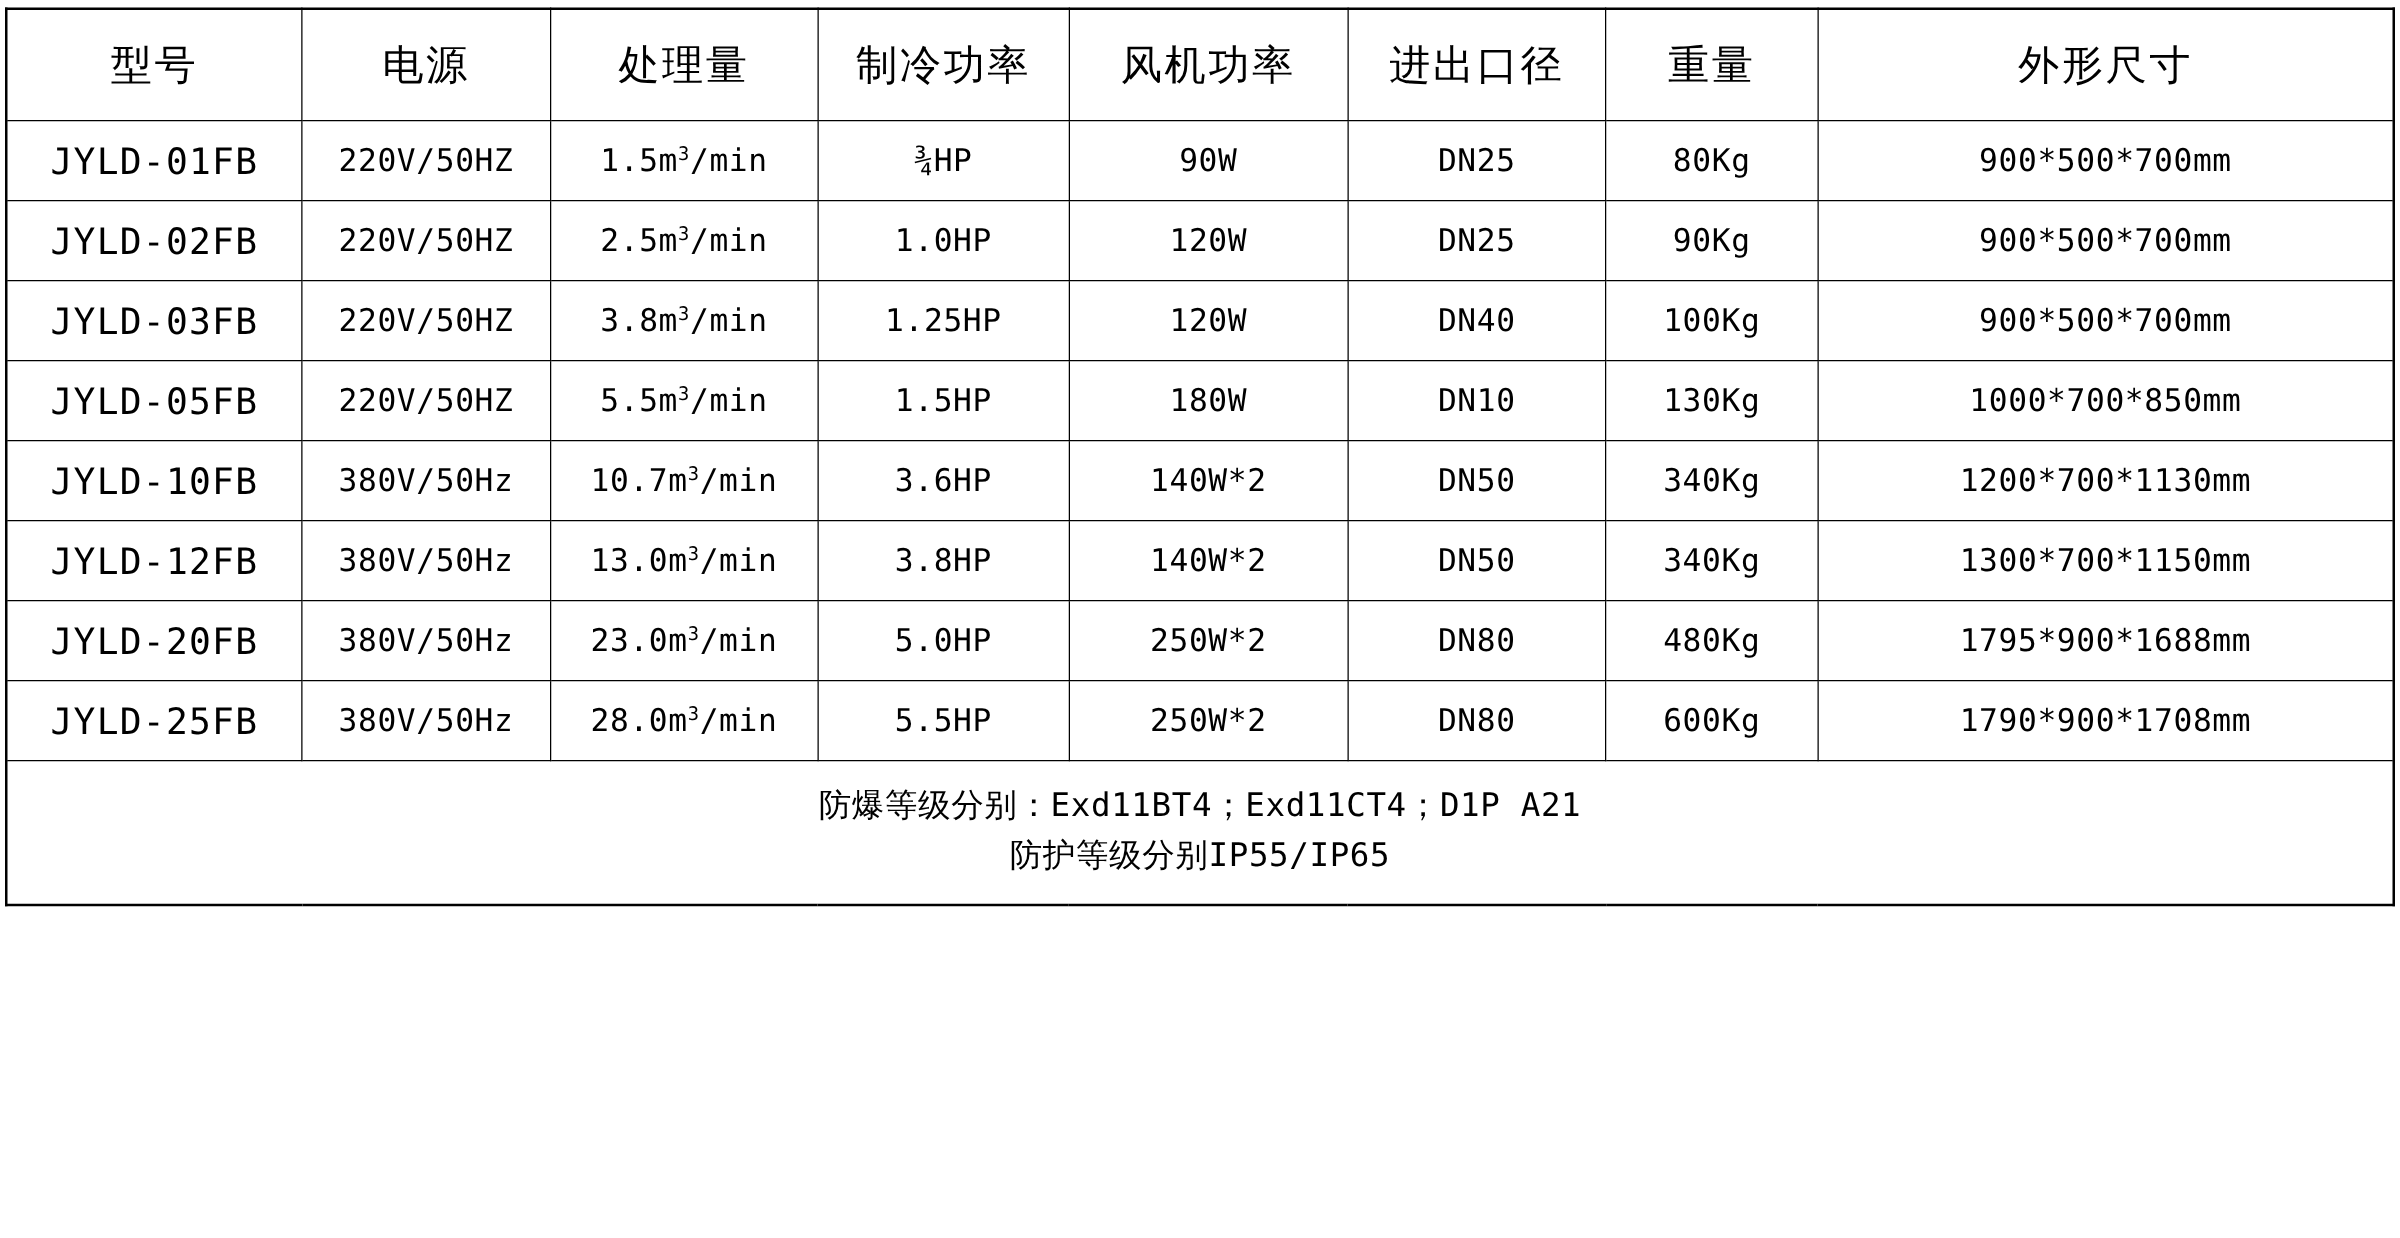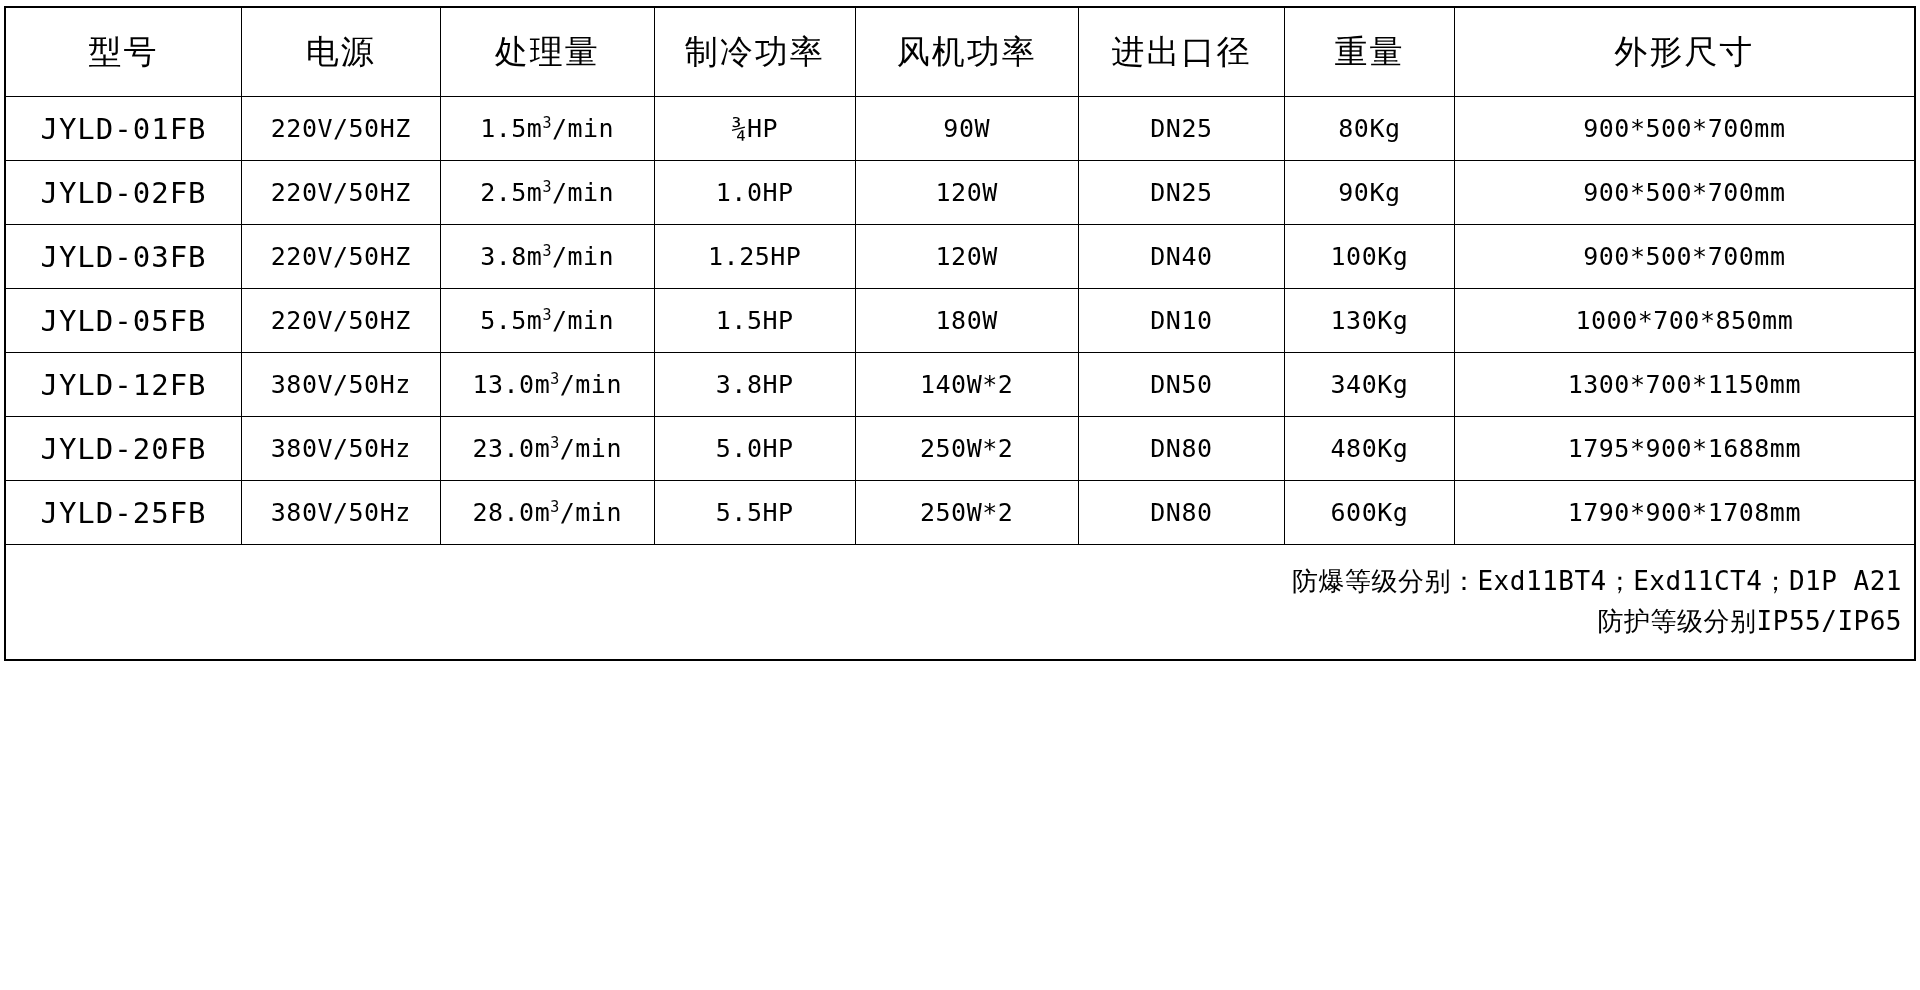--- a/index.html
+++ b/index.html
@@ -62,21 +62,21 @@
     font-size: 29px;
     letter-spacing: 1px;
   }
   sup.sup3 {
     font-size: 15px;
     vertical-align: super;
     line-height: 0;
   }
   tfoot td.notes {
     border-top: 1px solid #000;
-    text-align: right;
+    text-align: center;
     vertical-align: middle;
     padding: 8px 12px 10px 12px;
     height: 96px;
   }
   .note-line {
     font-family: "DejaVu Sans Mono", monospace;
     font-size: 26px;
     line-height: 1.55;
     letter-spacing: 0.5px;
     white-space: nowrap;
@@ -144,20 +144,30 @@
         <td class="model">JYLD-05FB</td>
         <td>220V/50HZ</td>
         <td><span>5.5</span>m<sup class="sup3">3</sup><span>/min</span></td>
         <td>1.5HP</td>
         <td>180W</td>
         <td>DN10</td>
         <td>130Kg</td>
         <td>1000*700*850mm</td>
       </tr>
       <tr>
+        <td class="model">JYLD-10FB</td>
+        <td>380V/50Hz</td>
+        <td><span>10.7</span>m<sup class="sup3">3</sup><span>/min</span></td>
+        <td>3.6HP</td>
+        <td>140W*2</td>
+        <td>DN50</td>
+        <td>340Kg</td>
+        <td>1200*700*1130mm</td>
+      </tr>
+      <tr>
         <td class="model">JYLD-12FB</td>
         <td>380V/50Hz</td>
         <td><span>13.0</span>m<sup class="sup3">3</sup><span>/min</span></td>
         <td>3.8HP</td>
         <td>140W*2</td>
         <td>DN50</td>
         <td>340Kg</td>
         <td>1300*700*1150mm</td>
       </tr>
       <tr>

